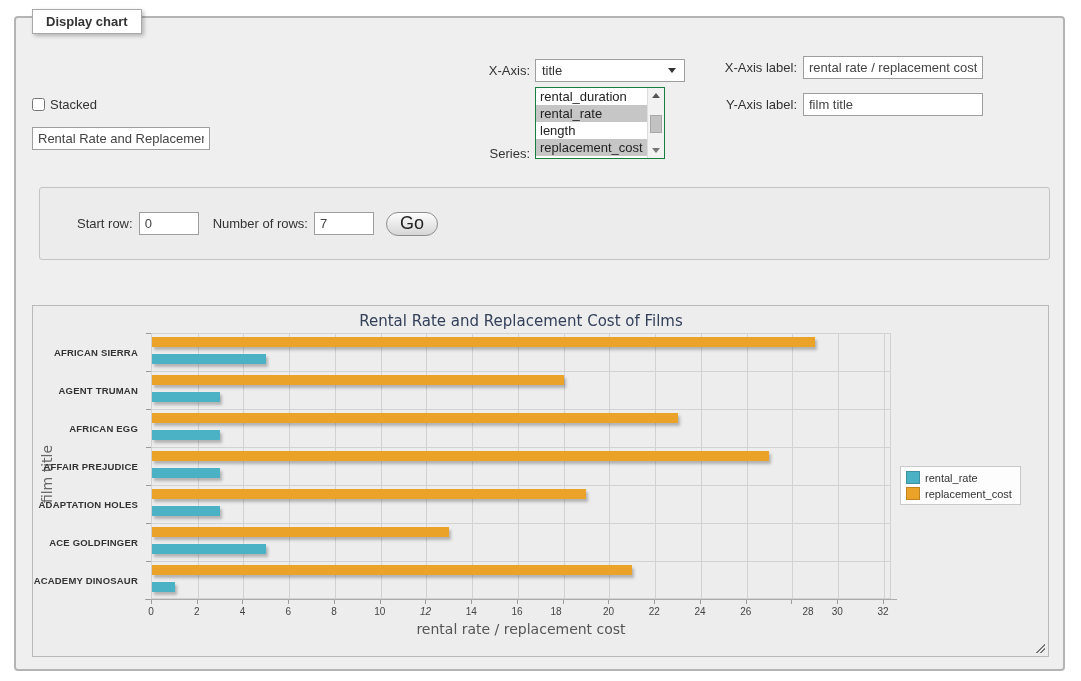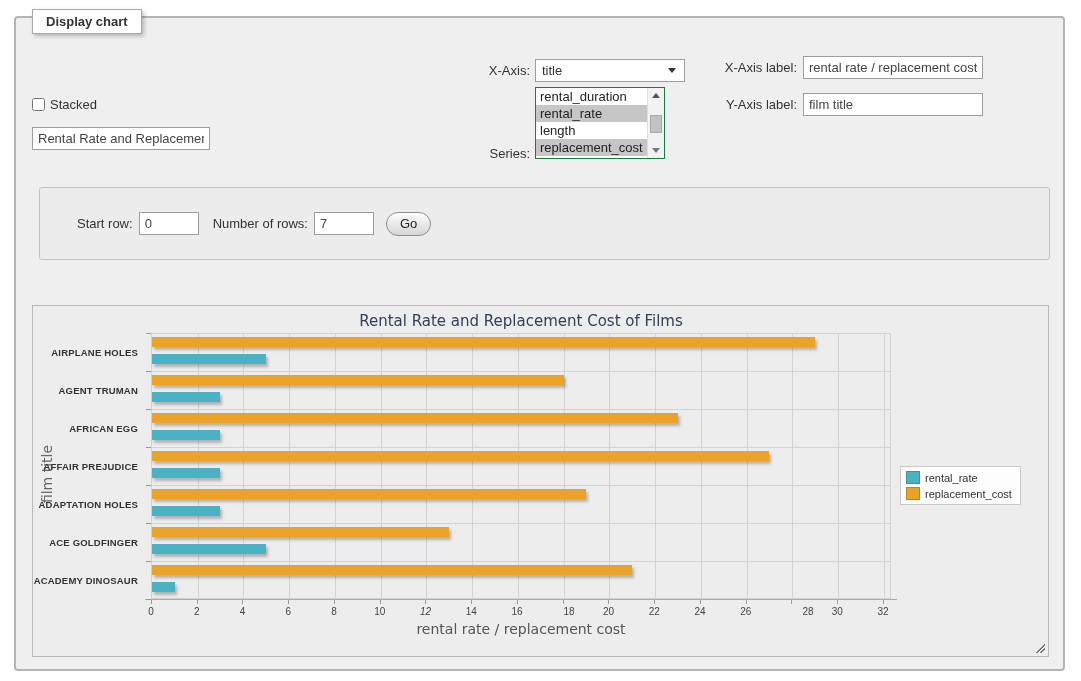--- a/index.html
+++ b/index.html
@@ -50,21 +50,21 @@
   .xlabel-input { position:absolute; left:787px; top:38px; width:180px; }
   .ylabel-input { position:absolute; left:787px; top:75px; width:180px; }
 
   
   .rows-panel { position:absolute; left:23px; top:169px; width:1011px; height:73px;
                 background:#ececec; border:1px solid #c3c3c3; border-radius:3px;
                 display:flex; align-items:center; padding-left:37px; font-size:13px; color:#333; }
   .rows-panel input.tb { width:60px; margin-left:6px; }
   .rows-panel .lbl2 { margin-left:14px; }
   .go-btn { margin-left:12px; height:24px; padding:0 13px; border:1px solid #8e8e8e; border-radius:13px;
-            background:linear-gradient(#fdfdfd,#d6d6d6); font-size:13px; color:#222;
+            background:linear-gradient(#fdfdfd,#d6d6d6); font-size:18px; color:#222;
             font-family:"Liberation Sans",sans-serif; cursor:pointer; }
 
   
   .chart-box { position:absolute; left:16px; top:287px; width:1017px; height:352px;
                background:#ededed; border:1px solid #b9b9b9; }
   .chart-title { position:absolute; left:118px; top:6px; width:740px; text-align:center;
                  font-size:15px; color:#33405a; font-family:"DejaVu Sans","Liberation Sans",sans-serif; }
   .plot { position:absolute; left:118px; top:27px; width:740px; height:266px;
           border:1px solid #d2d2d2; }
   .grid-v { position:absolute; top:0; bottom:0; width:1px; background:#d2d2d2; }
@@ -146,21 +146,21 @@
       <input type="text" class="tb" value="0" style="">
       <span class="lbl2">Number of rows:</span>
       <input type="text" class="tb" value="7" style="">
       <button class="go-btn">Go</button>
     </div>
 
     <div class="chart-box">
       <div class="chart-title">Rental Rate and Replacement Cost of Films</div>
       <div class="y-title">film title</div>
       <div class="cat-labels" id="cat-labels">
-          <div class="cat-label">AIRPLANE HOLES</div>
+          <div class="cat-label">AFRICAN SIERRA</div>
           <div class="cat-label">AGENT TRUMAN</div>
           <div class="cat-label">AFRICAN EGG</div>
           <div class="cat-label">AFFAIR PREJUDICE</div>
           <div class="cat-label">ADAPTATION HOLES</div>
           <div class="cat-label">ACE GOLDFINGER</div>
           <div class="cat-label">ACADEMY DINOSAUR</div>
         </div>
       <div class="plot" id="plot">
           <div class="grid-v" style="left: 45.7496px;"></div>
           <div class="grid-v" style="left: 91.4992px;"></div>
@@ -221,21 +221,21 @@
           <div class="xtick-label" style="left: 300.998px;">8</div>
           <div class="xtick" style="left: 346.748px;"></div>
           <div class="xtick-label" style="left: 346.748px;">10</div>
           <div class="xtick" style="left: 392.498px;"></div>
           <div class="xtick-label" style="left: 392.498px; font-style: italic;">12</div>
           <div class="xtick" style="left: 438.247px;"></div>
           <div class="xtick-label" style="left: 438.247px;">14</div>
           <div class="xtick" style="left: 483.997px;"></div>
           <div class="xtick-label" style="left: 483.997px;">16</div>
           <div class="xtick" style="left: 529.747px;"></div>
-          <div class="xtick-label" style="left: 536px;">18</div>
+          <div class="xtick-label" style="left: 523px;">18</div>
           <div class="xtick" style="left: 575.496px;"></div>
           <div class="xtick-label" style="left: 575.496px;">20</div>
           <div class="xtick" style="left: 621.246px;"></div>
           <div class="xtick-label" style="left: 621.246px;">22</div>
           <div class="xtick" style="left: 666.995px;"></div>
           <div class="xtick-label" style="left: 666.995px;">24</div>
           <div class="xtick" style="left: 712.745px;"></div>
           <div class="xtick-label" style="left: 712.745px;">26</div>
           <div class="xtick" style="left: 758.495px;"></div>
           <div class="xtick-label" style="left: 775px;">28</div>

